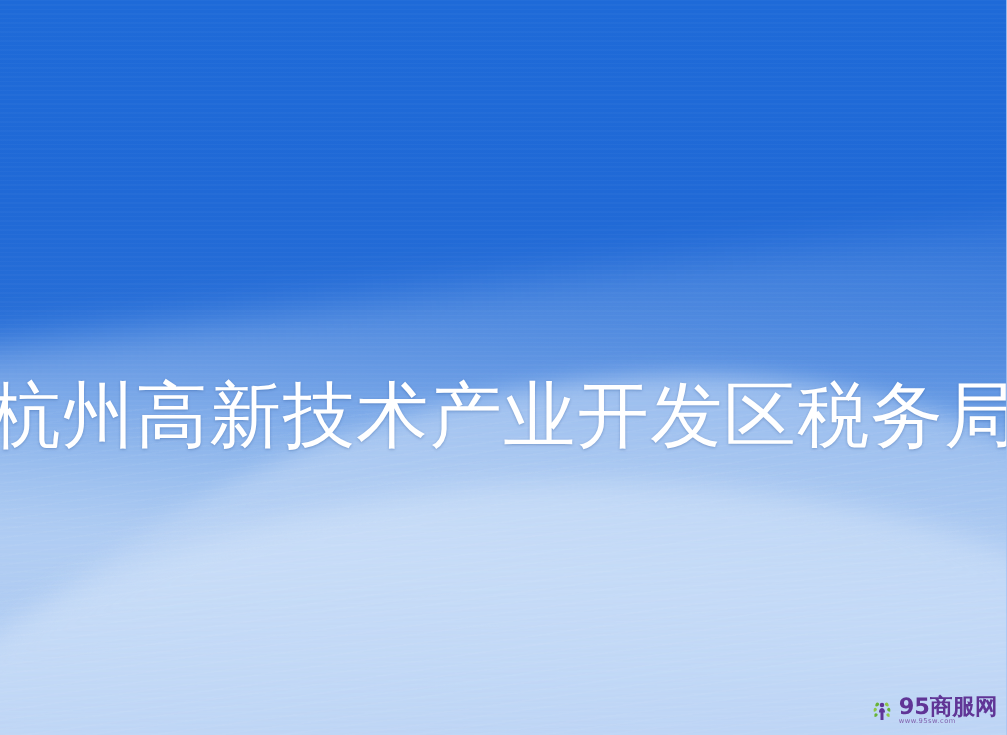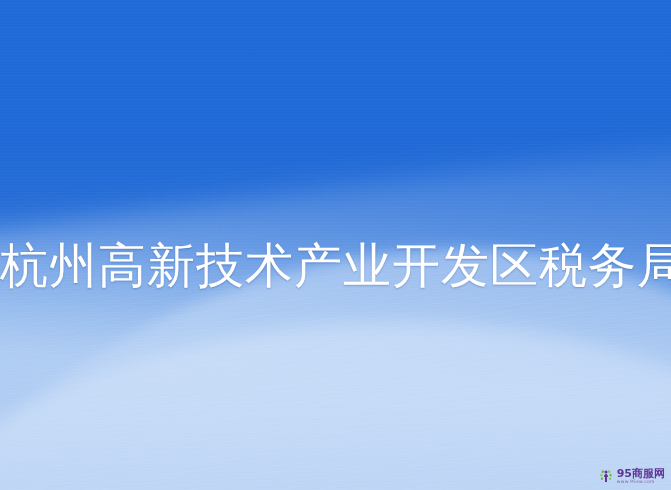--- a/index.html
+++ b/index.html
@@ -121,25 +121,25 @@
         rgba(255,255,255,0.000) 1px,
         rgba(255,255,255,0.000) 6px);
     pointer-events: none;
   }
 
   
   .title-row {
     position: absolute;
     left: 0;
     right: 0;
-    top: 236px;
+    top: 248px;
     height: 58px;
     display: flex;
     align-items: center;
-    justify-content: flex-start;
+    justify-content: center;
   }
   .title-text {
     color: #ffffff;
     font-size: 48px;
     line-height: 1;
     letter-spacing: 1px;
     white-space: nowrap;
     font-weight: 400;
     text-shadow: 0 1px 2px rgba(10,50,120,0.28);
   }
@@ -155,21 +155,21 @@
     opacity: 0.95;
   }
   .wm-logo { width: 16px; height: 16px; display: block; flex: none; }
   .wm-textblock {
     display: flex;
     flex-direction: column;
     justify-content: center;
     line-height: 1;
   }
   .wm-name {
-    font-size: 11px;
+    font-size: 15px;
     font-weight: bold;
     color: #5b2d91;
     letter-spacing: 0px;
     white-space: nowrap;
   }
   .wm-url {
     font-size: 4.5px;
     color: #7d5aa8;
     letter-spacing: 0.3px;
     white-space: nowrap;

